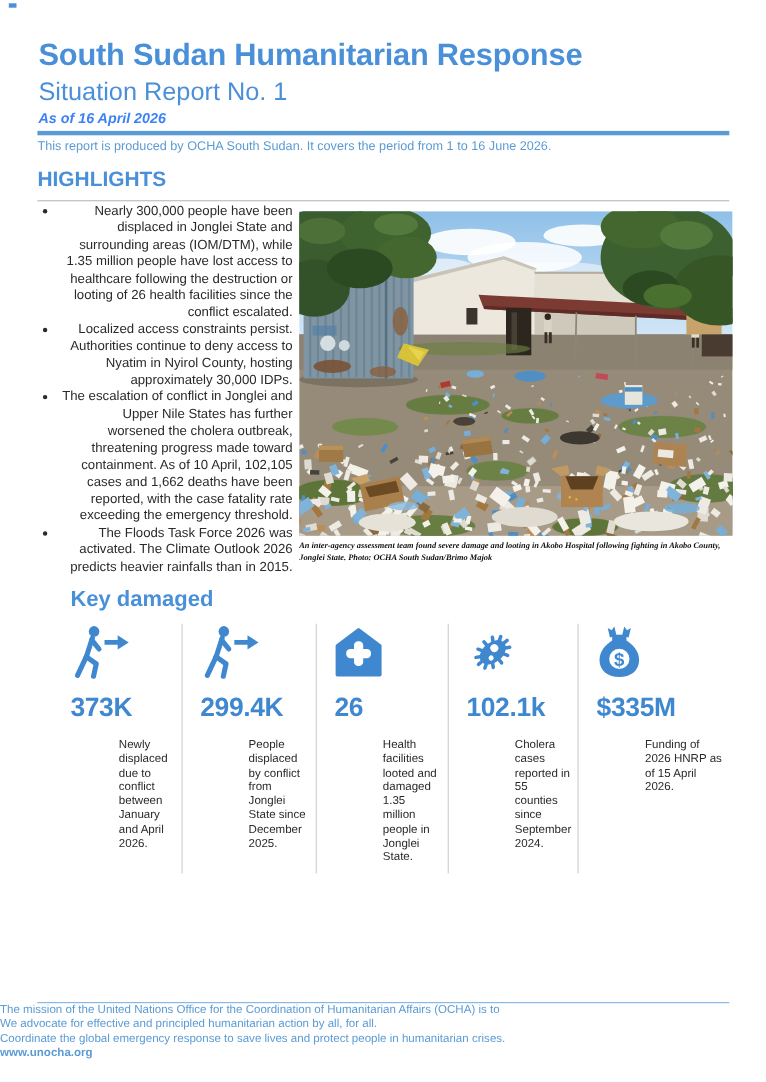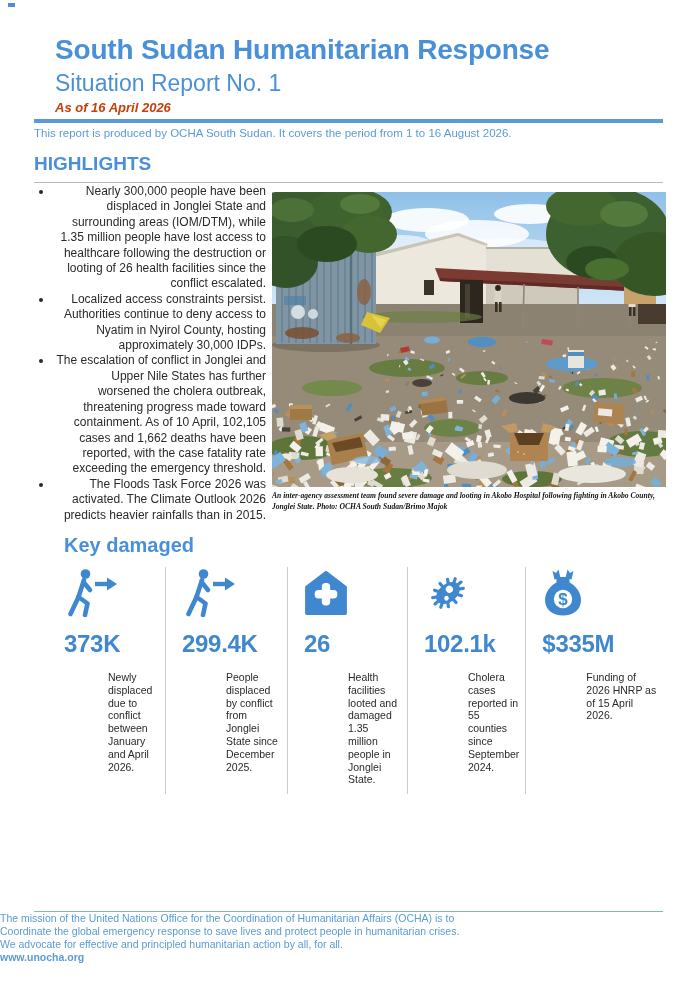--- a/index.html
+++ b/index.html
@@ -1,24 +1,24 @@
 <!DOCTYPE html>
 <html><head>
 <meta charset="utf-8">
 <style>
   html,body{margin:0;padding:0;background:#fff;}
   .page{position:relative;width:696px;height:984px;background:#fff;overflow:hidden;
         font-family:"Liberation Sans",sans-serif;}
   .corner-mark{position:absolute;left:8px;top:3px;width:7px;height:4px;background:#4a90d9;}
 
   
-  .header{position:absolute;left:35px;top:34px;right:24px;margin-left:20px;}
+  .header{position:absolute;left:35px;top:34px;right:24px;}
   .title{font-size:28px;font-weight:bold;color:#4a90d9;margin:0;letter-spacing:-0.2px;}
   .subtitle{font-size:23px;font-weight:400;color:#4a90d9;margin:4px 0 0 0;}
-  .dateline{font-size:13px;font-style:italic;font-weight:600;color:#c2410c;margin-top:3px;}
+  .dateline{font-size:13px;font-style:italic;font-weight:600;color:#3b82f6;margin-top:3px;}
   .rule-blue{position:absolute;left:34px;right:33px;top:119px;height:4px;background:#5b9bd5;}
   .intro{position:absolute;left:34px;top:127px;right:33px;font-size:11.5px;color:#5b9bd5;}
 
   
   .hl-head{position:absolute;left:34px;top:153px;font-size:19px;font-weight:bold;color:#4a90d9;}
   .rule-gray{position:absolute;left:34px;right:33px;top:182px;height:1px;background:#b9b9b9;}
   .bullets{position:absolute;left:34px;top:184px;width:232px;font-size:12px;line-height:15.4px;color:#2a2a2a;}
   .bullets ul{margin:0;padding-left:19px;}
   .bullets li{padding-left:3px;margin:0;text-align:right;}
 
@@ -55,21 +55,21 @@
 
 <div class="page">
   <div class="corner-mark"></div>
 
   <div class="header">
     <h1 class="title">South Sudan Humanitarian Response</h1>
     <h2 class="subtitle">Situation Report No. 1</h2>
     <div class="dateline">As of 16 April 2026</div>
   </div>
   <div class="rule-blue"></div>
-  <div class="intro">This report is produced by OCHA South Sudan. It covers the period from 1 to 16 August 2026.</div>
+  <div class="intro">This report is produced by OCHA South Sudan. It covers the period from 1 to 16 June 2026.</div>
 
   <div class="hl-head">HIGHLIGHTS</div>
   <div class="rule-gray"></div>
 
   <div class="bullets">
     <ul>
       <li>Nearly 300,000 people have been displaced in Jonglei State and surrounding areas (IOM/DTM), while 1.35 million people have lost access to healthcare following the destruction or looting of 26 health facilities since the conflict escalated.</li>
       <li>Localized access constraints persist. Authorities continue to deny access to Nyatim in Nyirol County, hosting approximately 30,000 IDPs.</li>
       <li>The escalation of conflict in Jonglei and Upper Nile States has further worsened the cholera outbreak, threatening progress made toward containment. As of 10 April, 102,105 cases and 1,662 deaths have been reported, with the case fatality rate exceeding the emergency threshold.</li>
       <li>The Floods Task Force 2026 was activated. The Climate Outlook 2026 predicts heavier rainfalls than in 2015.</li>
@@ -665,17 +665,17 @@
         <div class="kf-value">$335M</div>
         <div class="kf-cap">Funding of 2026 HNRP as of 15 April 2026.</div>
       </div>
 
     </div>
   </div>
 
   <div class="footer-rule"></div>
   <div class="footer">
     <div>The mission of the United Nations Office for the Coordination of Humanitarian Affairs (OCHA) is to</div>
+    <div>We advocate for effective and principled humanitarian action by all, for all.</div>
     <div>Coordinate the global emergency response to save lives and protect people in humanitarian crises.</div>
-    <div>We advocate for effective and principled humanitarian action by all, for all.</div>
     <div class="site">www.unocha.org</div>
   </div>
 </div>
 
 </body></html>

